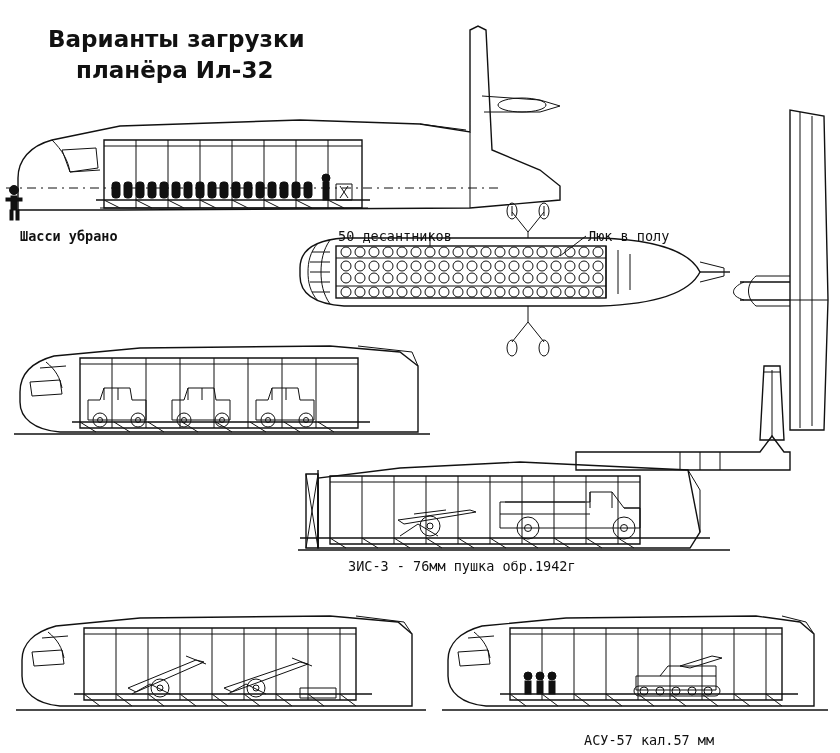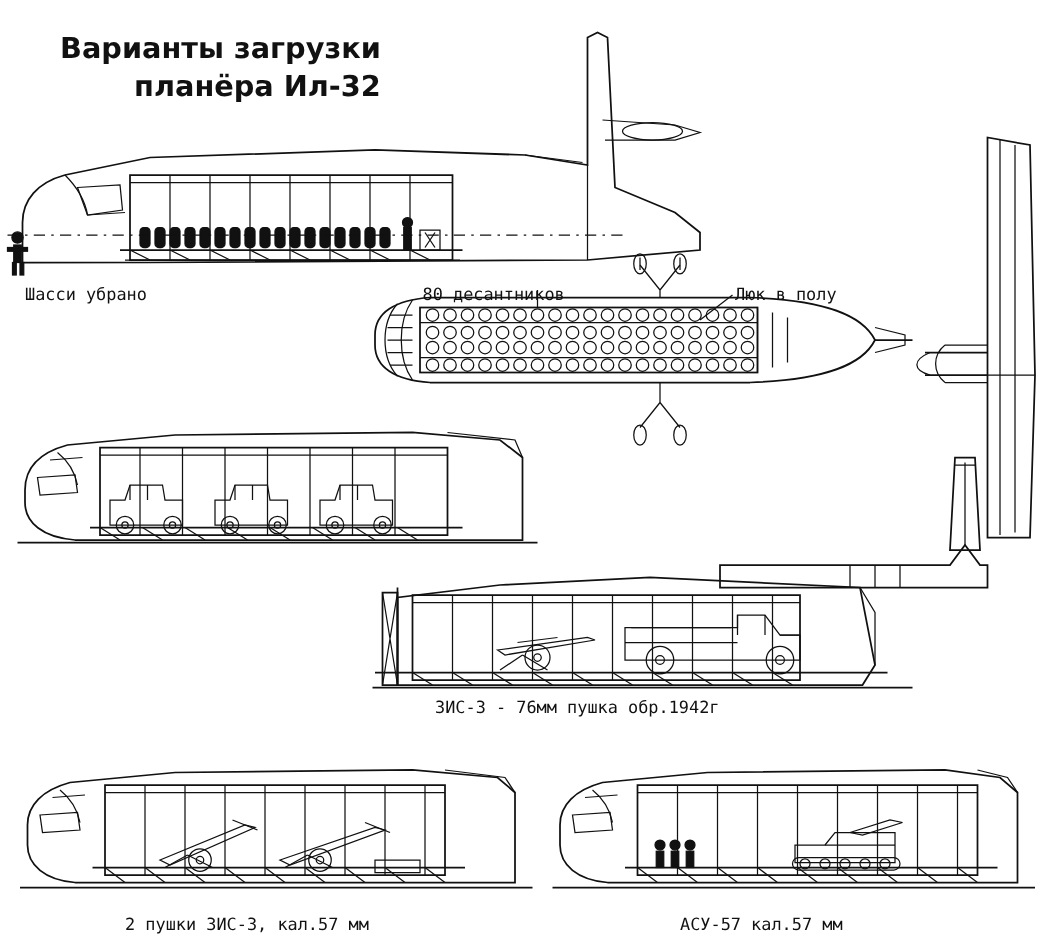--- a/index.html
+++ b/index.html
@@ -381,23 +381,22 @@
         <circle cx="676" cy="691" r="4"></circle>
           <circle cx="692" cy="691" r="4"></circle>
         <circle cx="708" cy="691" r="4"></circle>
       </g>
       <path class="ln" d="M442 710 L828 710"></path>
       <path class="ln-thin" d="M782 616 L806 622 L814 634"></path>
     </g>
 
   </svg>
 
-  <div class="title" style="left:48px; top:24px;text-align:right;"><span>Варианты загрузки</span>
+  <div class="title" style="left:48px; top:24px;"><span>Варианты загрузки</span>
 <span style="display:inline-block; padding-left:28px;">планёра Ил-32</span></div>
 
-  <div class="label cap" style="left:20px; top:228px;">Шасси убрано</div>
-  <div class="label cap" style="left:338px; top:228px;">80 десантников</div>
+  <div class="label cap" style="left:20px; top:228px;font-weight:bold;">Шасси убрано</div>
+  <div class="label cap" style="left:338px; top:228px;">50 десантников</div>
   <div class="label cap" style="left:588px; top:228px;">Люк в полу</div>
   <div class="label cap" style="left:348px; top:558px;">ЗИС-3 - 76мм пушка обр.1942г</div>
-  <div class="label cap" style="left:100px; top:732px;">2 пушки ЗИС-3, кал.57 мм</div>
-  <div class="label cap" style="left:544px; top:732px;">АСУ-57 кал.57 мм</div>
+  <div class="label cap" style="left:584px; top:732px;">АСУ-57 кал.57 мм</div>
 
 </div>
 
 </body></html>

